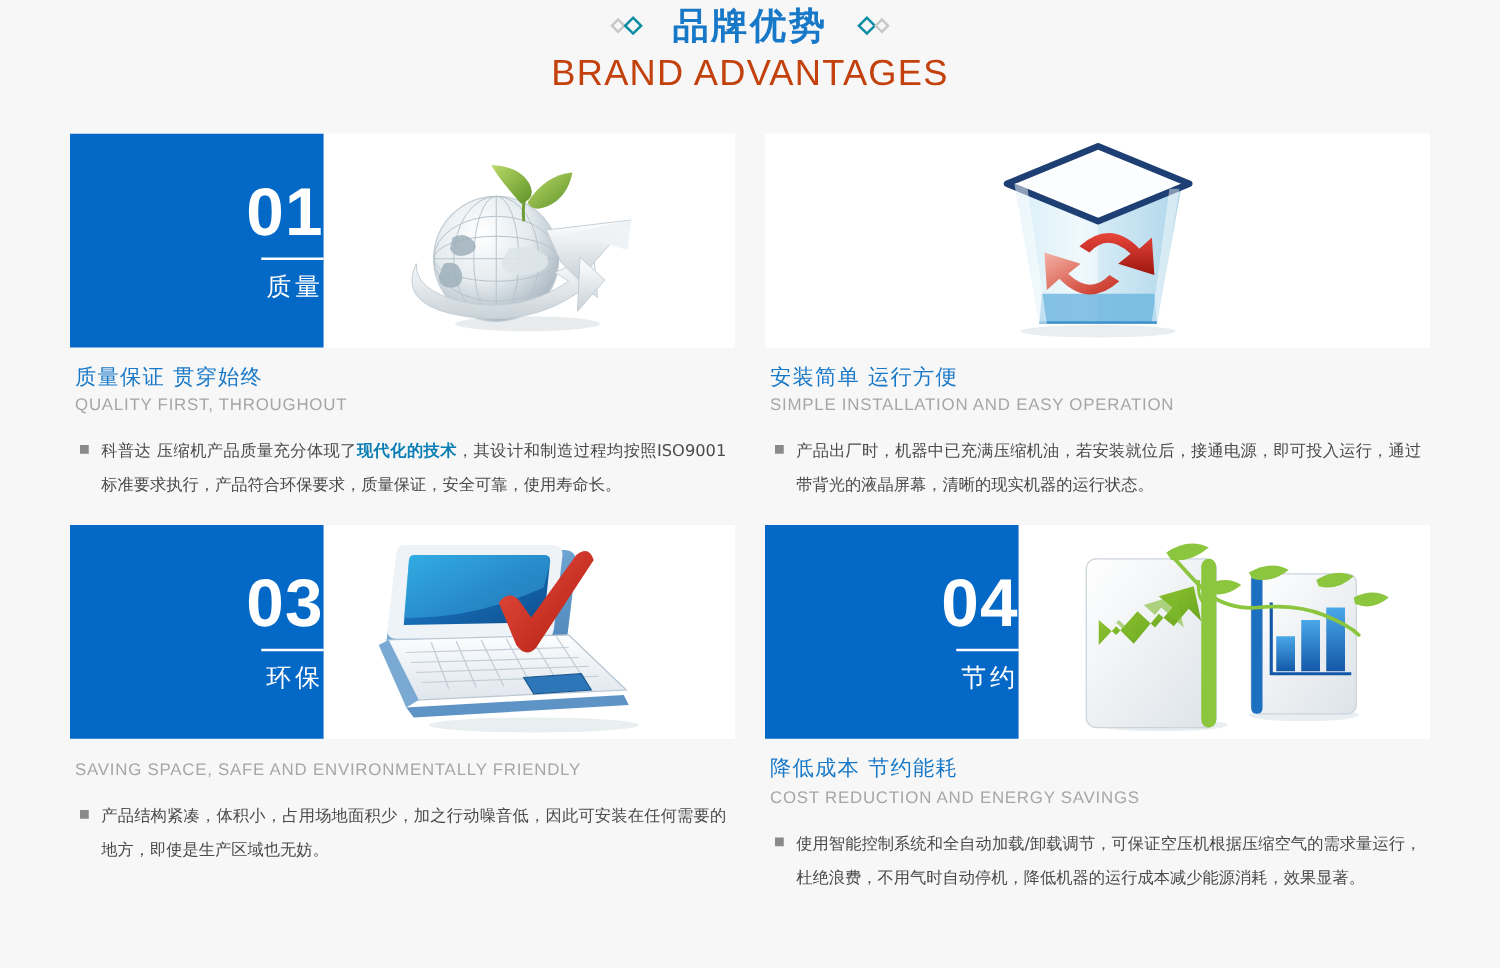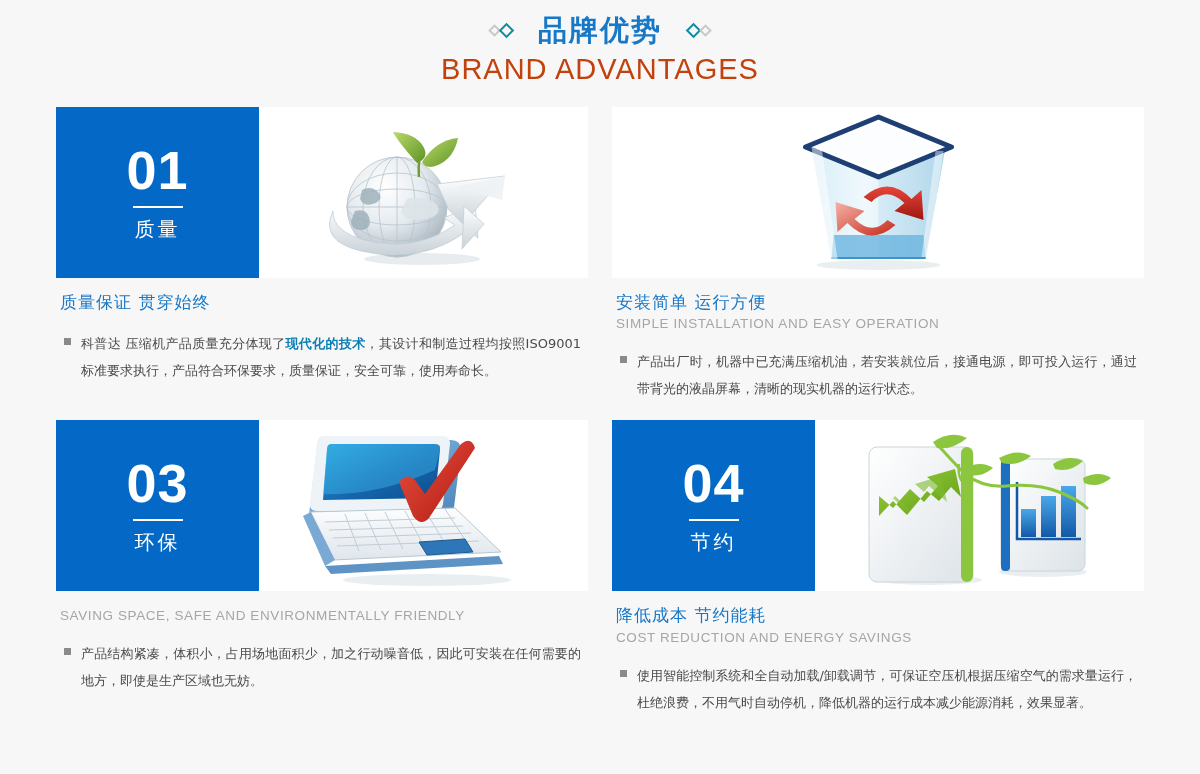--- a/index.html
+++ b/index.html
@@ -13,21 +13,20 @@
   body {
     background: #f7f7f7;
     font-family: "Liberation Sans", "DejaVu Sans", sans-serif;
     color: #333;
     position: relative;
   }
 
   
   .page-header {
     width: 1200px;
-    padding-top: 10px;
     text-align: center;
     position: relative;
     height: 92px;
   }
   .header-cn-row {
     display: flex;
     align-items: center;
     justify-content: center;
     gap: 26px;
     height: 40px;
@@ -84,21 +83,21 @@
     background: #ffffff;
   }
 
   .num-box {
     width: 203px;
     height: 171px;
     background: #0469c6;
     color: #ffffff;
     display: flex;
     flex-direction: column;
-    align-items: center;
+    align-items: flex-end;
     justify-content: center;
     flex: none;
   }
   .num-box .num {
     font-size: 54px;
     font-weight: 700;
     letter-spacing: 1px;
     line-height: 1;
     font-family: "Liberation Sans", sans-serif;
   }
@@ -224,20 +223,21 @@
           <path d="M160,70 q-1,-12 1,-20" stroke="#6f9b33" stroke-width="2.4" fill="none"></path>
           <path d="M74,104 q-14,30 28,40 q62,14 107,-21 l10,8 -3,-34 -31,14 11,7 q-40,27 -87,16 q-36,-9 -35,-30 z" fill="url(#ar)" stroke="#c4ced5" stroke-width="0.8"></path>
           <path d="M178,77 l68,-8 -42,48 -14,-14 z" fill="url(#ar)" stroke="#c4ced5" stroke-width="0.8"></path>
           <path d="M196,80 l50,-11 -3,24 z" fill="#eef2f5" opacity="0.9"></path>
           <path d="M205,99 l-2,43 22,-25 z" fill="url(#ar)" stroke="#c4ced5" stroke-width="0.8"></path>
         </svg>
       </div>
     </div>
     <div class="card-text">
       <div class="title-cn">质量保证  贯穿始终</div>
+      <div class="title-en">QUALITY FIRST, THROUGHOUT</div>
       <div class="desc-row">
         <span class="bullet"></span>
         <p class="desc"><span>科普达 压缩机产品质量充分体现了</span><span class="hl">现代化的技术</span><span>，其设计和制造过程均按照ISO9001标准要求执行，产品符合环保要求，质量保证，安全可靠，使用寿命长。</span></p>
       </div>
     </div>
   </div>
 
   <div class="card">
     <div class="card-visual">
       <div class="pic-box">

